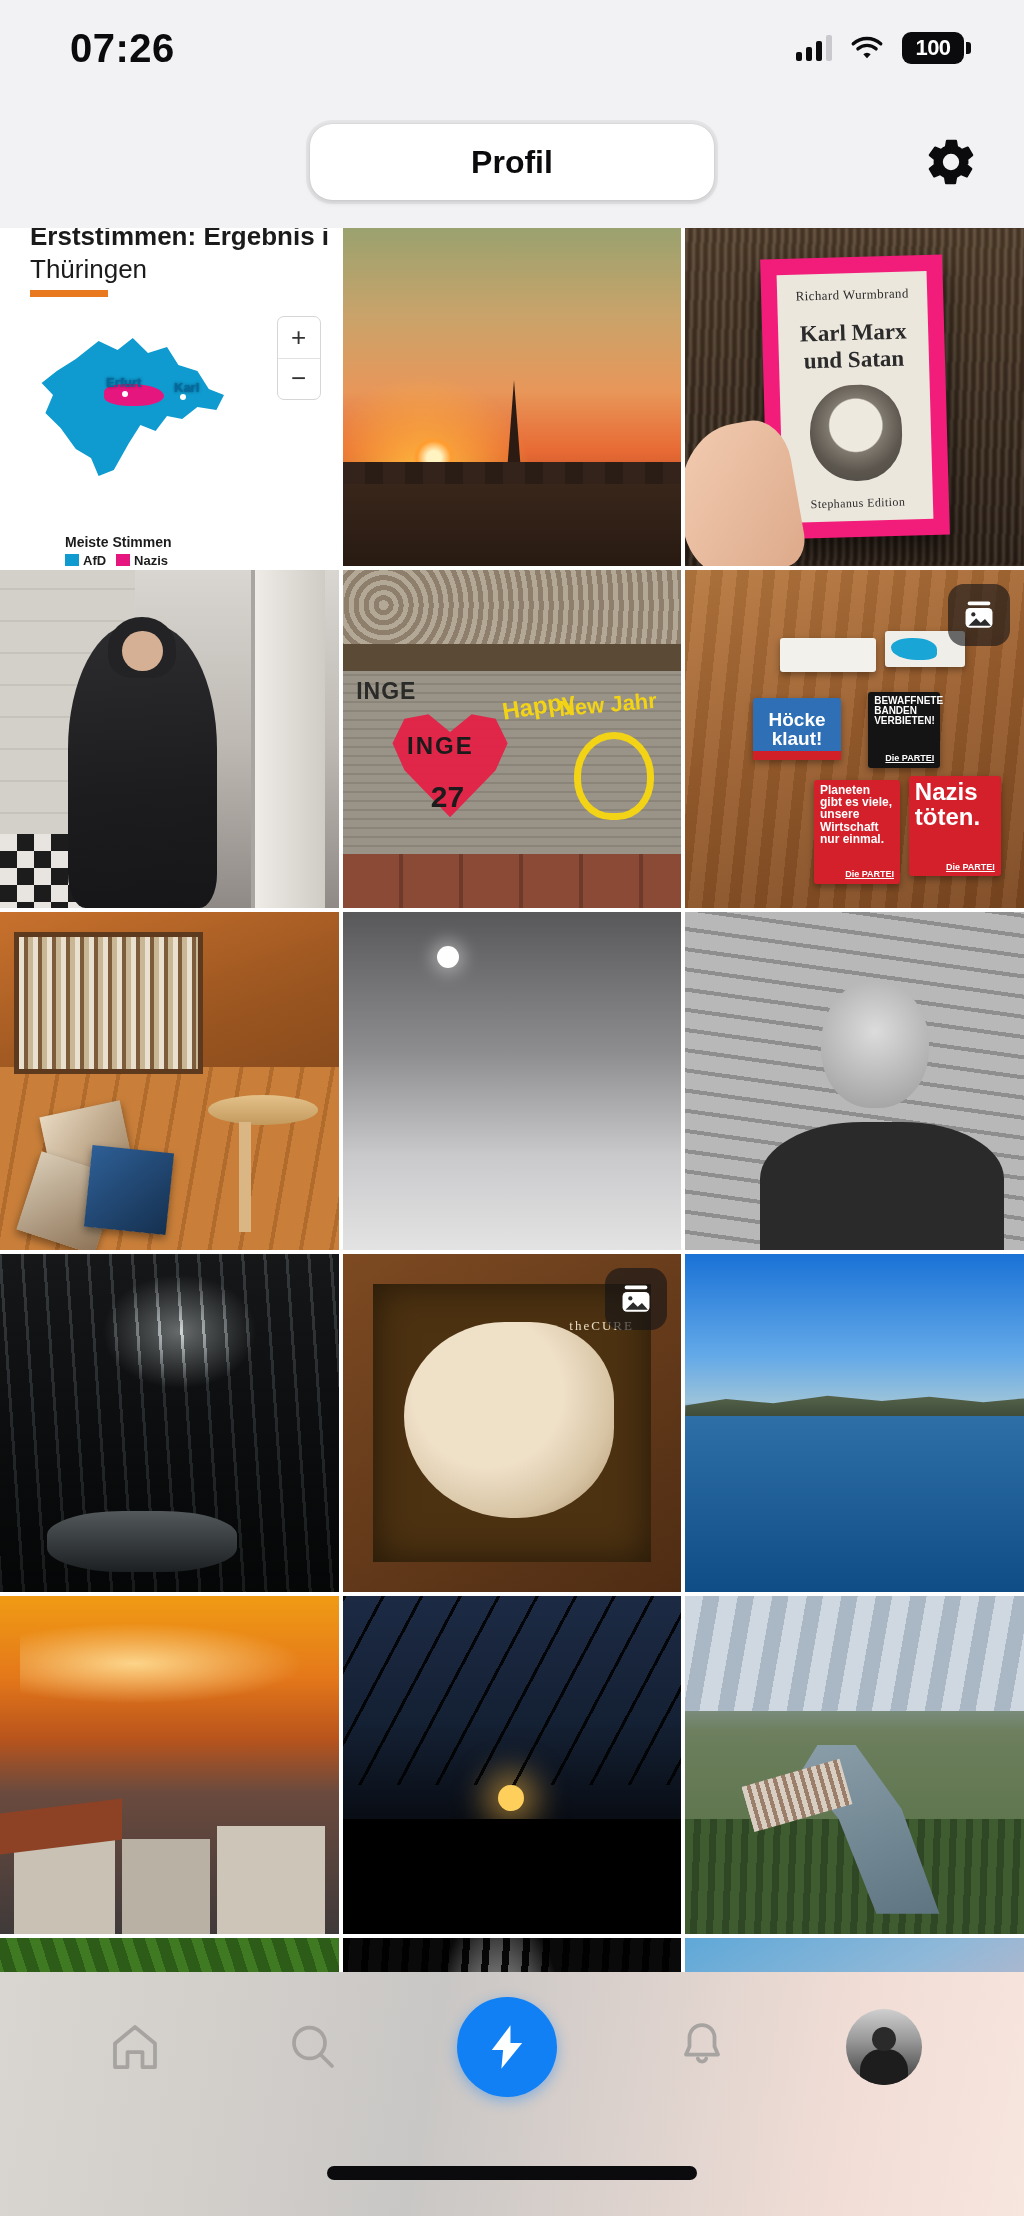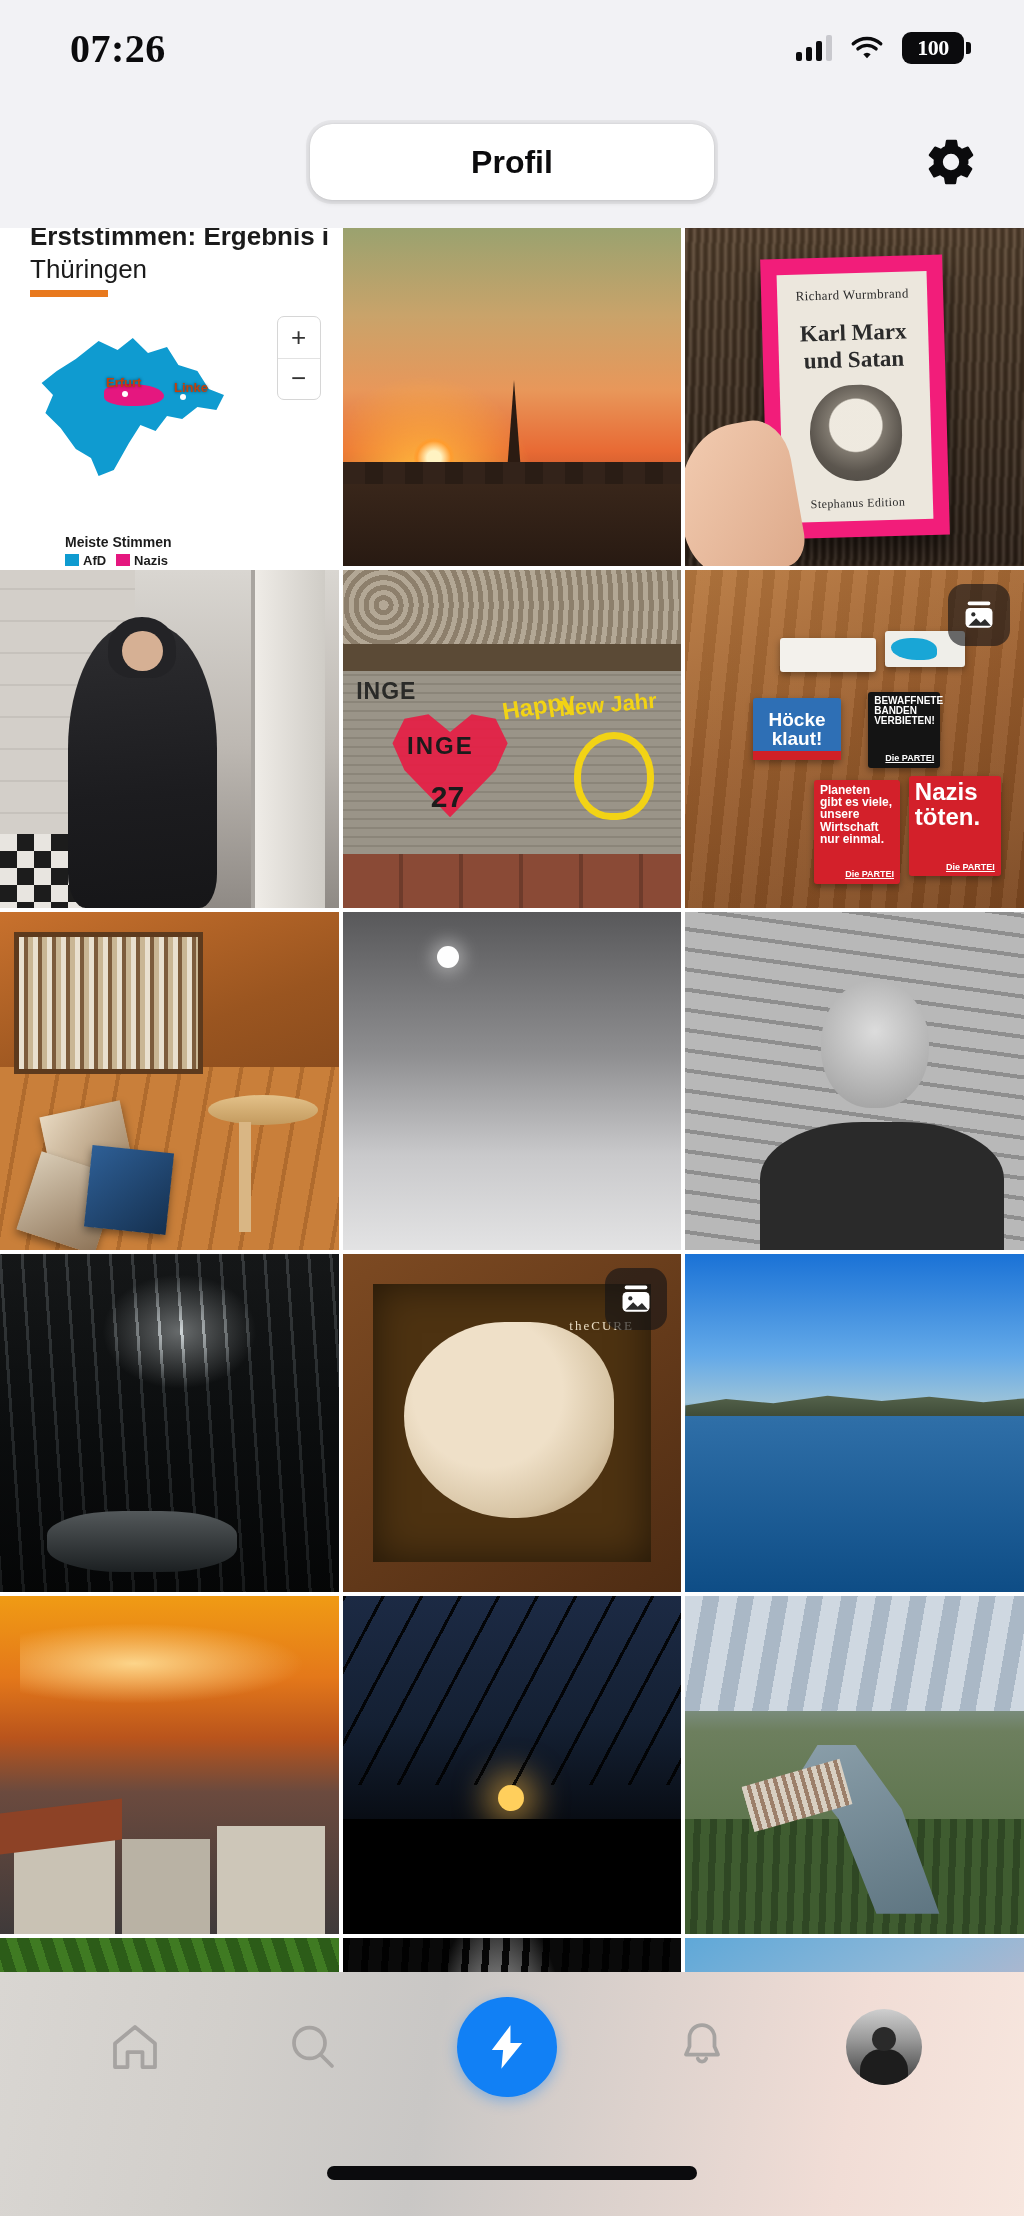--- a/index.html
+++ b/index.html
@@ -9,21 +9,20 @@
     background:#f2f2f5;
     overflow:hidden;
     position:relative;
   }
 
   
   .status-bar{
     position:absolute; top:0; left:0; width:1024px; height:96px;
     display:flex; align-items:center; justify-content:space-between;
     padding:0 60px 0 70px;
-    font-family:Liberation Serif, serif;
   }
   .status-time{
     font-size:40px; font-weight:600; color:#0b0b0d; letter-spacing:0.5px;
   }
   .status-right{ display:flex; align-items:center; gap:18px; }
   .sig-bars{ display:flex; align-items:flex-end; gap:4px; height:26px; }
   .sig-bars i{ display:block; width:6px; border-radius:2px; background:#0b0b0d; }
   .sig-bars i:nth-child(1){ height:9px; }
   .sig-bars i:nth-child(2){ height:14px; }
   .sig-bars i:nth-child(3){ height:20px; }
@@ -97,21 +96,21 @@
     background:#0f9bd0;
     clip-path: polygon(22% 18%, 34% 6%, 44% 12%, 52% 4%, 60% 14%, 70% 10%, 76% 22%,
       86% 26%, 92% 38%, 100% 42%, 96% 52%, 86% 50%, 78% 58%, 70% 56%, 64% 66%,
       56% 62%, 50% 74%, 42% 92%, 34% 96%, 30% 84%, 22% 78%, 14% 64%, 6% 54%,
       10% 42%, 4% 34%, 12% 26%);
   }
   .map-erfurt{
     position:absolute; left:104px; top:156px; width:60px; height:22px;
     background:#e5177f; border-radius:40% 60% 50% 45%;
   }
-  .map-lbl{ position:absolute; font-size:13px; font-weight:700; color:#c2410c;
+  .map-lbl{ position:absolute; font-size:13px; font-weight:700; color:#0369a1;
             text-shadow:0 0 3px rgba(0,0,0,.55); }
   .map-lbl-erfurt{ left:106px; top:147px; }
   .map-lbl-jena{ left:174px; top:152px; }
   .map-dot{ position:absolute; width:6px; height:6px; border-radius:50%; background:#fff; }
   .map-dot.e{ left:122px; top:163px; }
   .map-dot.j{ left:180px; top:166px; }
   .map-legend{ position:absolute; left:28px; bottom:-2px; font-size:14px; font-weight:700; color:#1b1b1b;margin-left:37px; }
   .map-legend .keys{ display:flex; gap:10px; font-size:13px; font-weight:600; margin-top:3px; align-items:center; }
   .map-legend .keys i{ width:14px; height:12px; display:inline-block; margin-right:4px; vertical-align:-1px; }
   .map-legend .k1 i{ background:#0f9bd0; }
@@ -458,21 +457,21 @@
     <div class="map-underline"></div>
     <div class="map-zoom">
       <span>+</span>
       <span>−</span>
     </div>
     <div class="map-shape"></div>
     <div class="map-erfurt"></div>
     <div class="map-dot e"></div>
     <div class="map-dot j"></div>
     <div class="map-lbl map-lbl-erfurt">Erfurt</div>
-    <div class="map-lbl map-lbl-jena">Linke</div>
+    <div class="map-lbl map-lbl-jena">Karl</div>
     <div class="map-legend">
       <div>Meiste Stimmen</div>
       <div class="keys">
         <span class="k1"><i></i><b>AfD</b></span>
         <span class="k2"><i></i><b>Nazis</b></span>
       </div>
     </div>
   </div>
 
   <div class="cell c-sunset">

